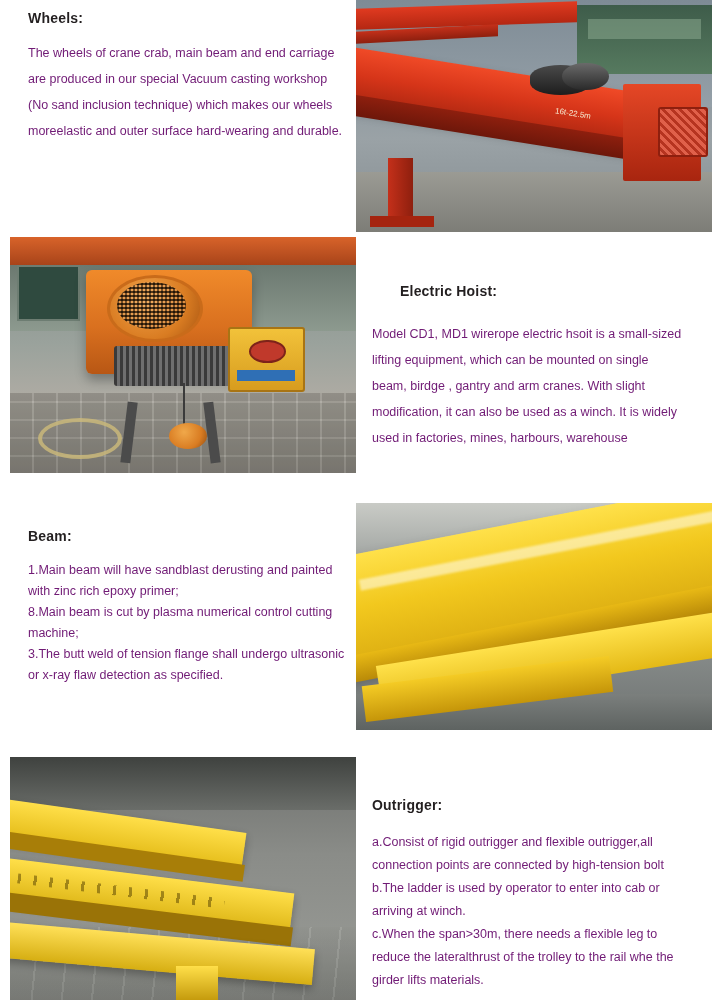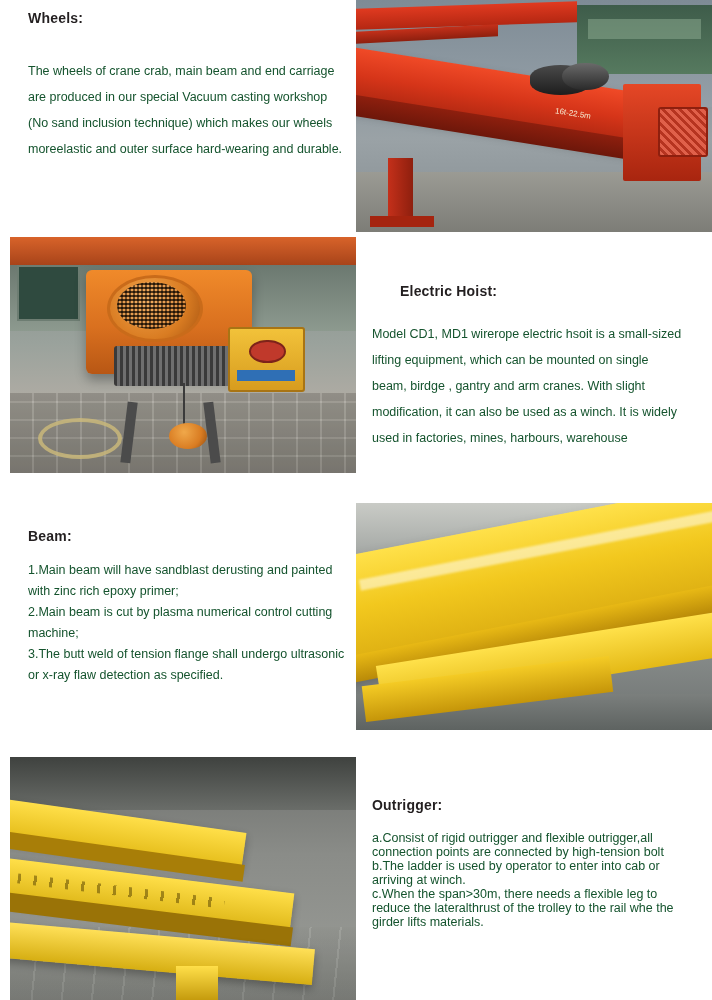--- a/index.html
+++ b/index.html
@@ -27,21 +27,21 @@
   .heading {
     font-size: 14px;
     font-weight: bold;
     color: #231f20;
     margin: 0 0 16px 0;
     letter-spacing: 0.2px;
   }
   .body-text {
     font-size: 12.5px;
     line-height: 26px;
-    color: #14532d;
+    color: #701a75;
     margin: 0;
   }
   .body-text.tight {
     line-height: 21px;
   }
   .photo {
     position: absolute;
     overflow: hidden;
     background: #cfcfcf;
   }
@@ -307,21 +307,21 @@
 
   
   .t1 { left: 28px; top: 10px; width: 318px; }
   .t2 { left: 372px; top: 283px; width: 310px; }
   .t3 { left: 28px; top: 528px; width: 320px; }
   .t4 { left: 372px; top: 752px; width: 312px; margin-top: 45px; }
 
   .t3 .heading { }
   .t4 .heading { margin-bottom: 18px; }
   .t2 .heading { margin-bottom: 22px; margin-left: 28px; }
-  .t1 .heading { margin-bottom: 32px; }
+  .t1 .heading { margin-bottom: 14px; }
 </style>
 </head>
 <body>
 
 <div class="page">
 
   <div class="text-col t1">
     <h2 class="heading">Wheels:</h2>
     <p class="body-text">The wheels of crane crab, main beam and end carriage are produced in our special Vacuum casting workshop (No sand inclusion technique) which makes our wheels moreelastic and outer surface hard-wearing and durable.</p>
   </div>
@@ -366,21 +366,21 @@
   </div>
 
   <div class="text-col t2">
     <h2 class="heading">Electric Hoist:</h2>
     <p class="body-text">Model CD1, MD1 wirerope electric hsoit is a small-sized lifting equipment, which can be mounted on single beam, birdge , gantry and arm cranes. With slight modification, it can also be used as a winch. It is widely used in factories, mines, harbours, warehouse</p>
   </div>
 
   <div class="text-col t3">
     <h2 class="heading">Beam:</h2>
     <p class="body-text tight" style="white-space:pre-line">1.Main beam will have sandblast derusting and painted with zinc rich epoxy primer;
-2.Main beam is cut by plasma numerical control cutting machine;
+8.Main beam is cut by plasma numerical control cutting machine;
 3.The butt weld of tension flange shall undergo ultrasonic or x-ray flaw detection as specified.</p>
   </div>
 
   <div class="photo ph3">
     <div class="bg"></div>
     <div class="wall"></div>
     <div class="ground"></div>
     <div class="slab"></div>
     <div class="slab-edge"></div>
     <div class="flange"></div>
@@ -396,18 +396,18 @@
     <div class="g1s"></div>
     <div class="g2"></div>
     <div class="g2s"></div>
     <div class="bolts"></div>
     <div class="g3"></div>
     <div class="stub"></div>
   </div>
 
   <div class="text-col t4">
     <h2 class="heading">Outrigger:</h2>
-    <p class="body-text tight" style="line-height:14px; white-space:pre-line">a.Consist of rigid outrigger and flexible outrigger,all connection points are connected by high-tension bolt
+    <p class="body-text tight" style="line-height:23px; white-space:pre-line">a.Consist of rigid outrigger and flexible outrigger,all connection points are connected by high-tension bolt
 b.The ladder is used by operator to enter into cab or arriving at winch.
 c.When the span&gt;30m, there needs a flexible leg to reduce the lateralthrust of the trolley to the rail whe the girder lifts materials.</p>
   </div>
 
 </div>
 
 </body></html>

